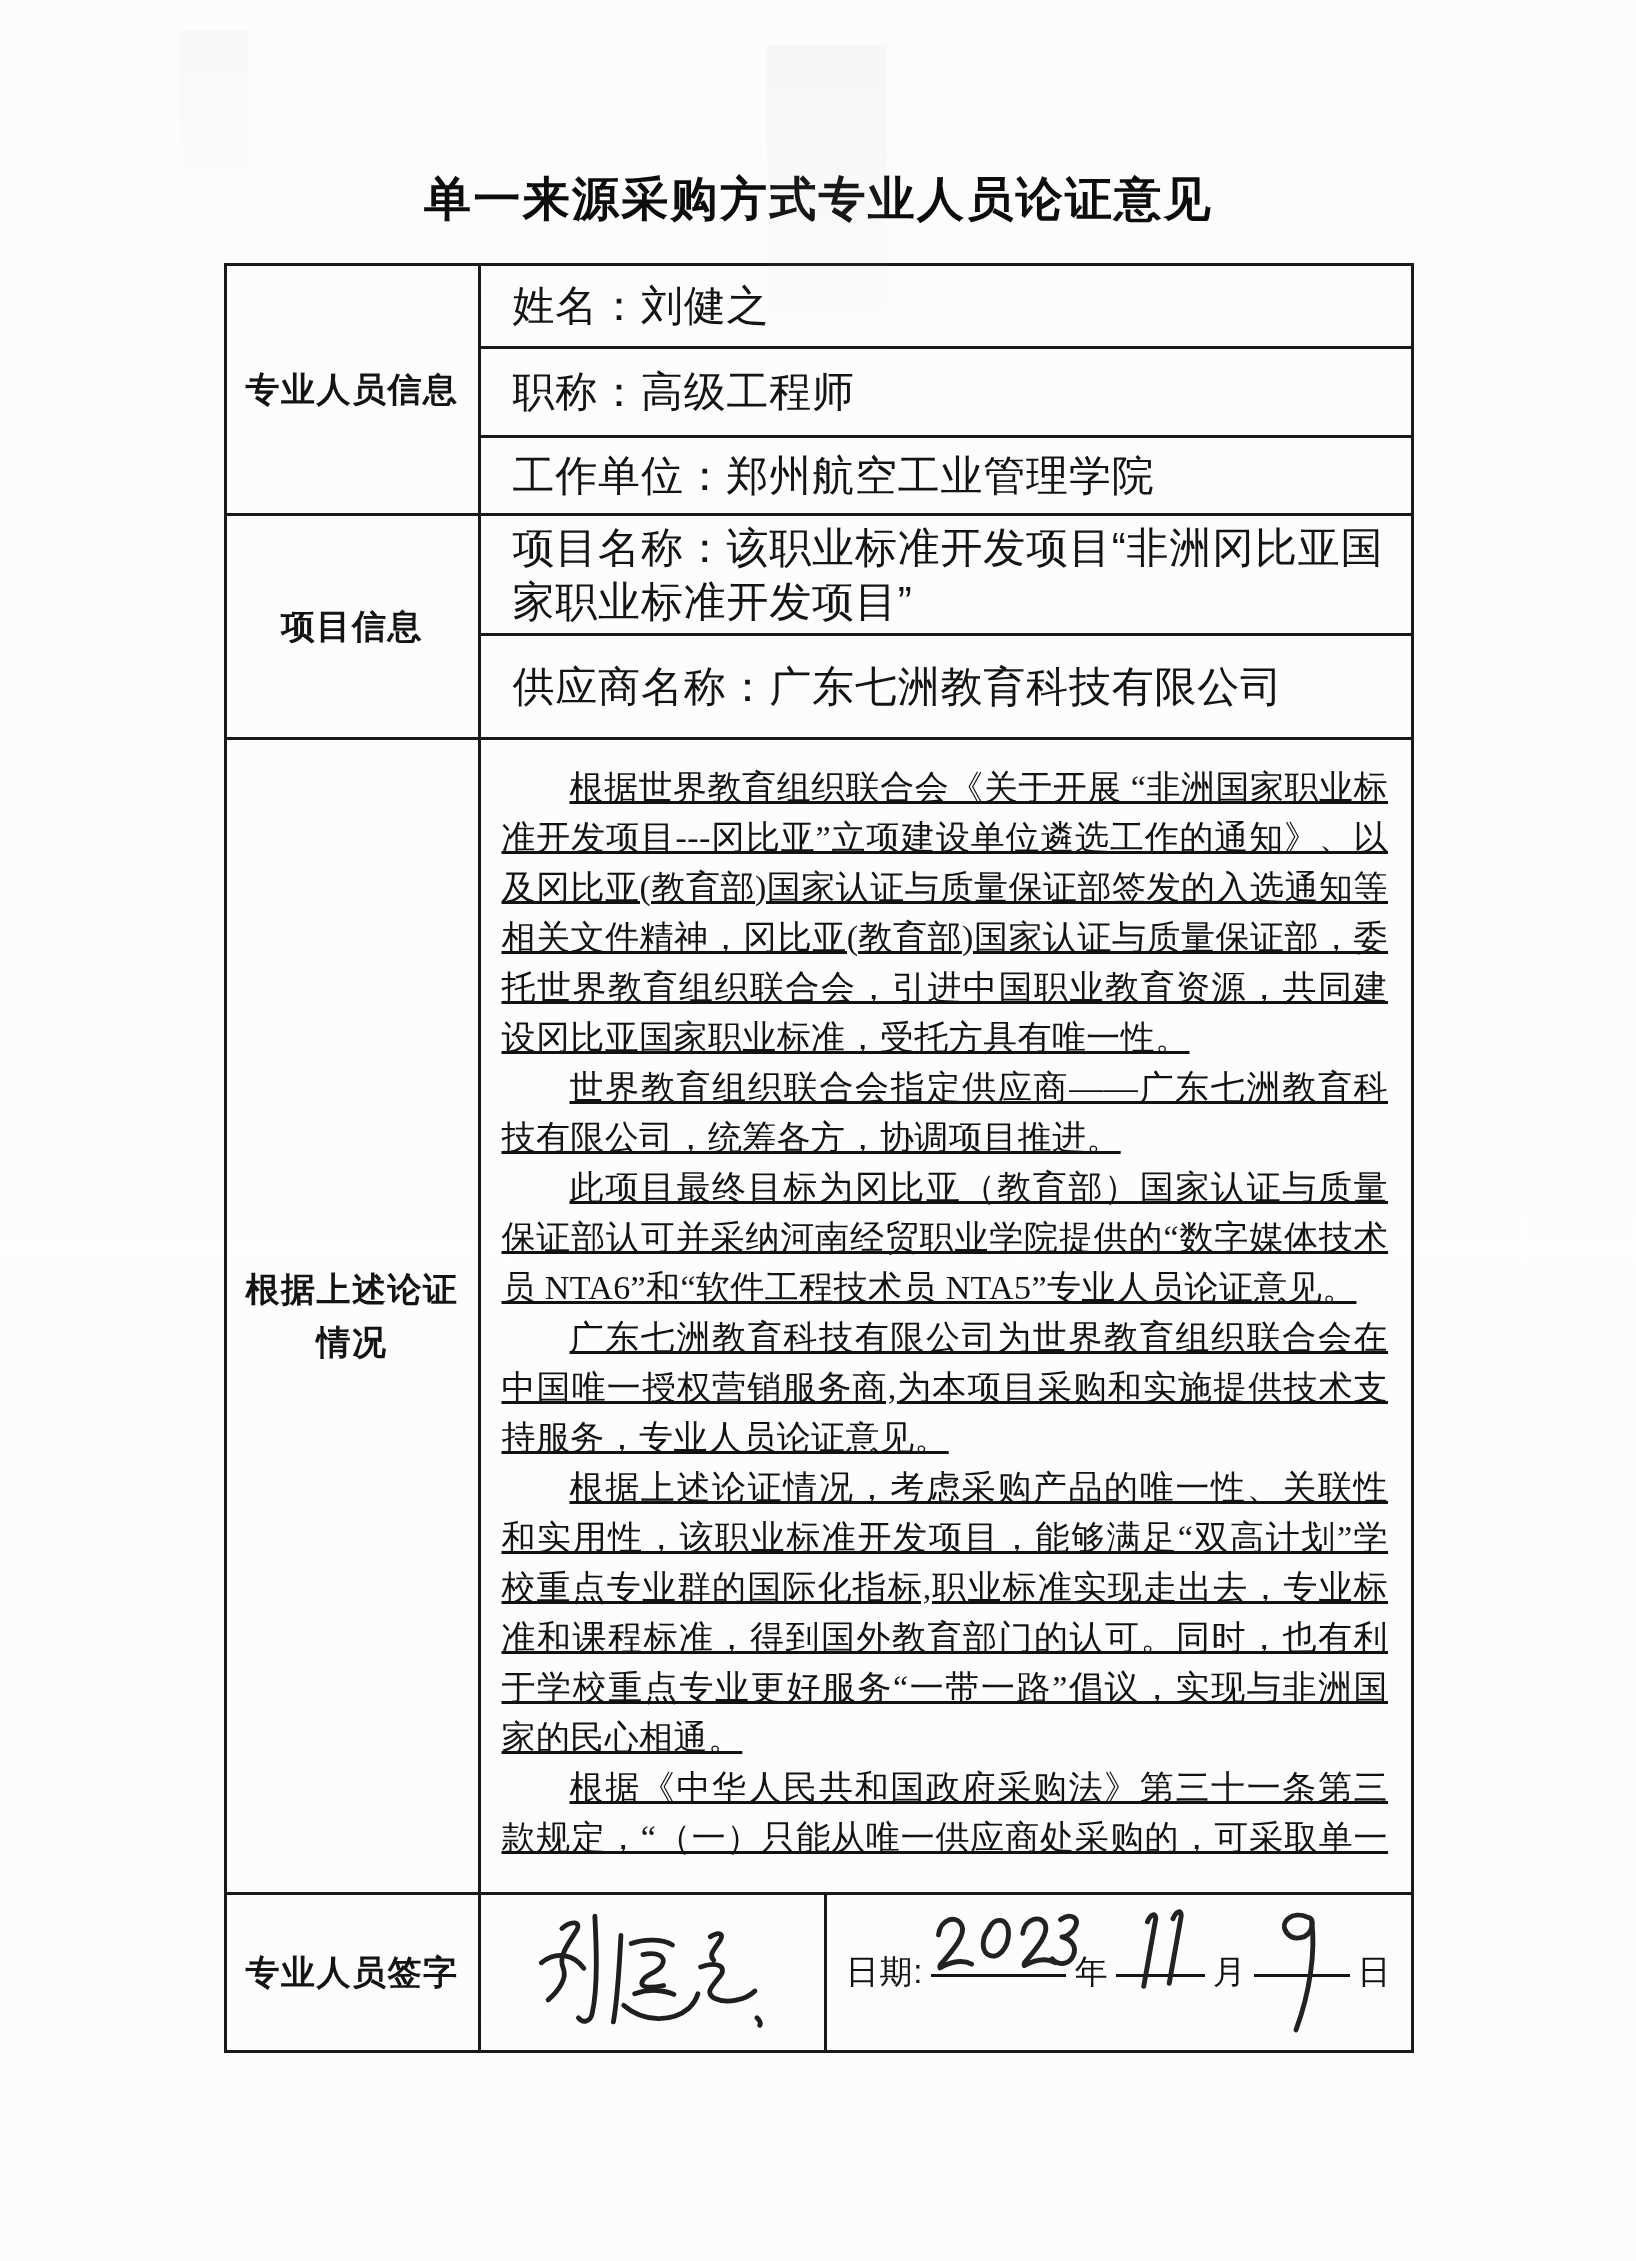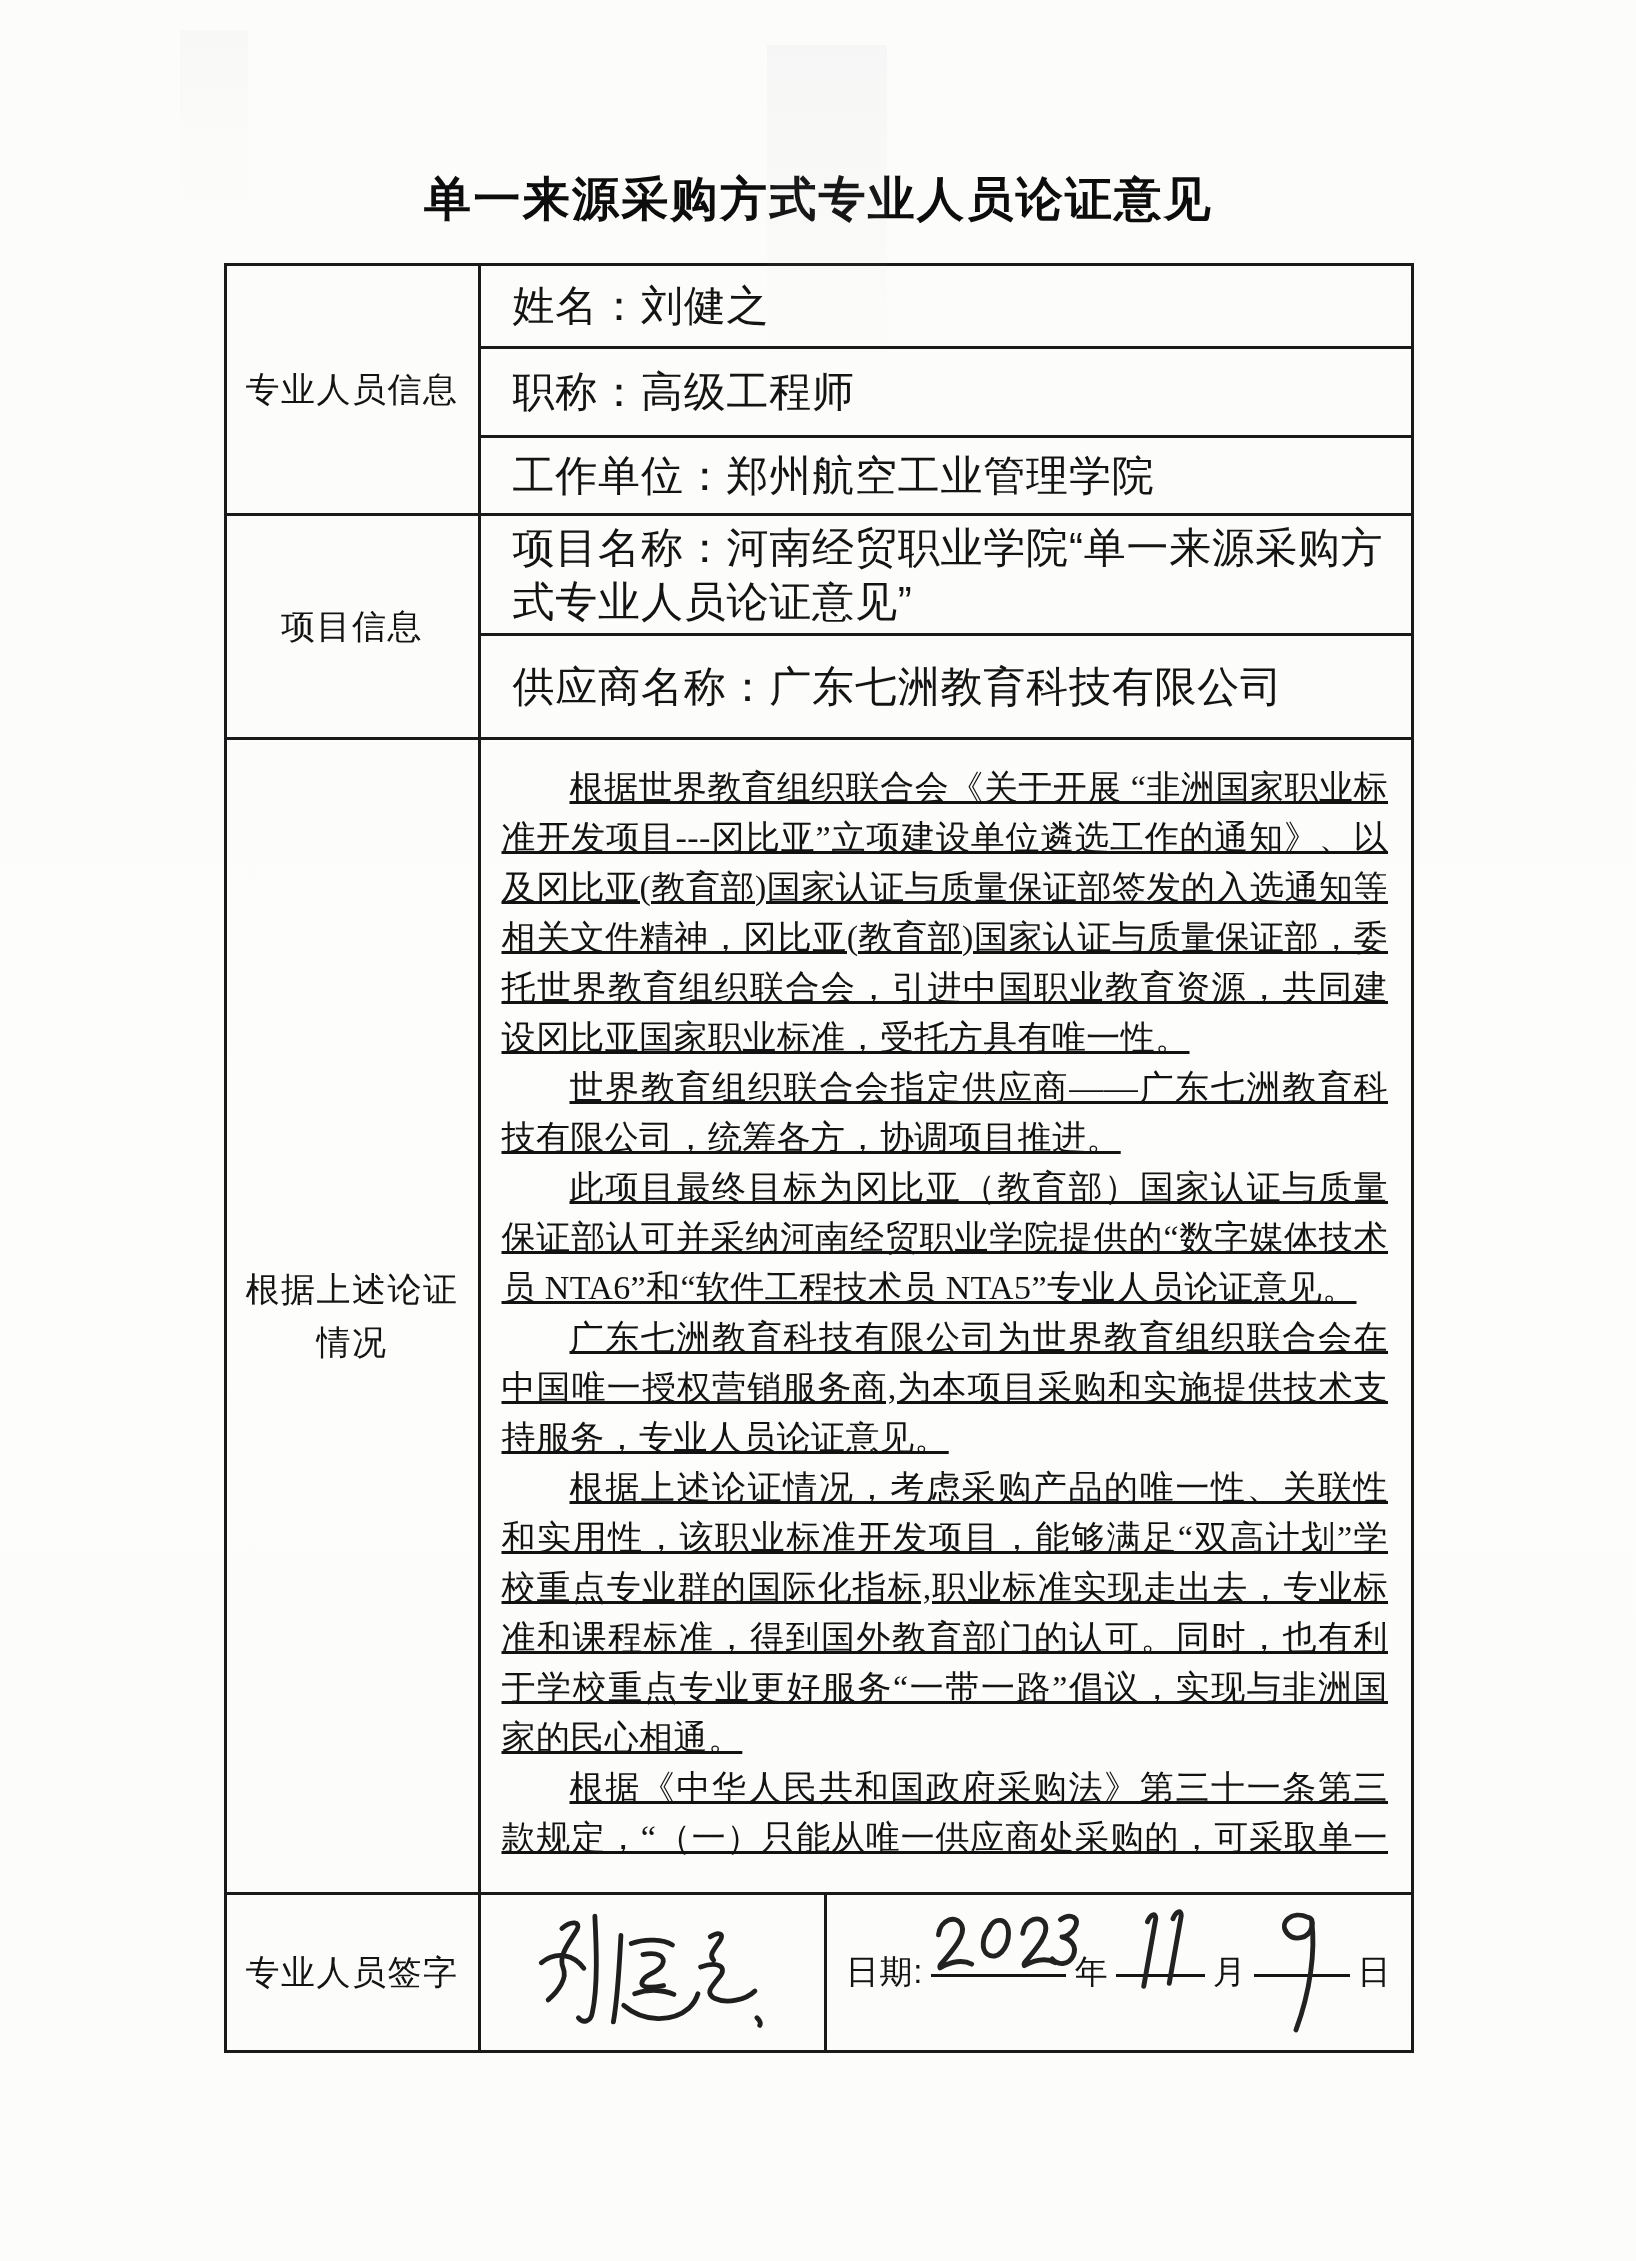--- a/index.html
+++ b/index.html
@@ -49,21 +49,21 @@
   }
 
   td.lbl {
     text-align: center;
     vertical-align: middle;
     font-size: 34px;
     letter-spacing: 1.5px;
     color: #141414;
     padding: 0 12px;
     line-height: 1.55;
-    font-weight: 400;
+    font-weight: 700;
   }
 
   td.field {
     vertical-align: middle;
     font-size: 42px;
     letter-spacing: 0.8px;
     color: #141414;
     padding: 0 22.5px 0 32px;
     line-height: 54px;
     font-weight: 500;
@@ -160,21 +160,21 @@
     </tr>
     <tr style="height:89px">
       <td class="field" colspan="2">职称：高级工程师</td>
     </tr>
     <tr style="height:78px">
       <td class="field" colspan="2">工作单位：郑州航空工业管理学院</td>
     </tr>
 
     <tr style="height:120px">
       <td class="lbl" rowspan="2">项目信息</td>
-      <td class="field" colspan="2">项目名称：河南经贸职业学院“单一来源采购方式专业人员论证意见”</td>
+      <td class="field" colspan="2">项目名称：该职业标准开发项目“非洲冈比亚国家职业标准开发项目”</td>
     </tr>
     <tr style="height:104px">
       <td class="field" colspan="2">供应商名称：广东七洲教育科技有限公司</td>
     </tr>
 
     <tr style="height:1155px">
       <td class="lbl">
         <span style="display:inline-block; max-width:6.4em;">根据上述论证情况</span>
       </td>
       <td class="opinion-cell" colspan="2">

